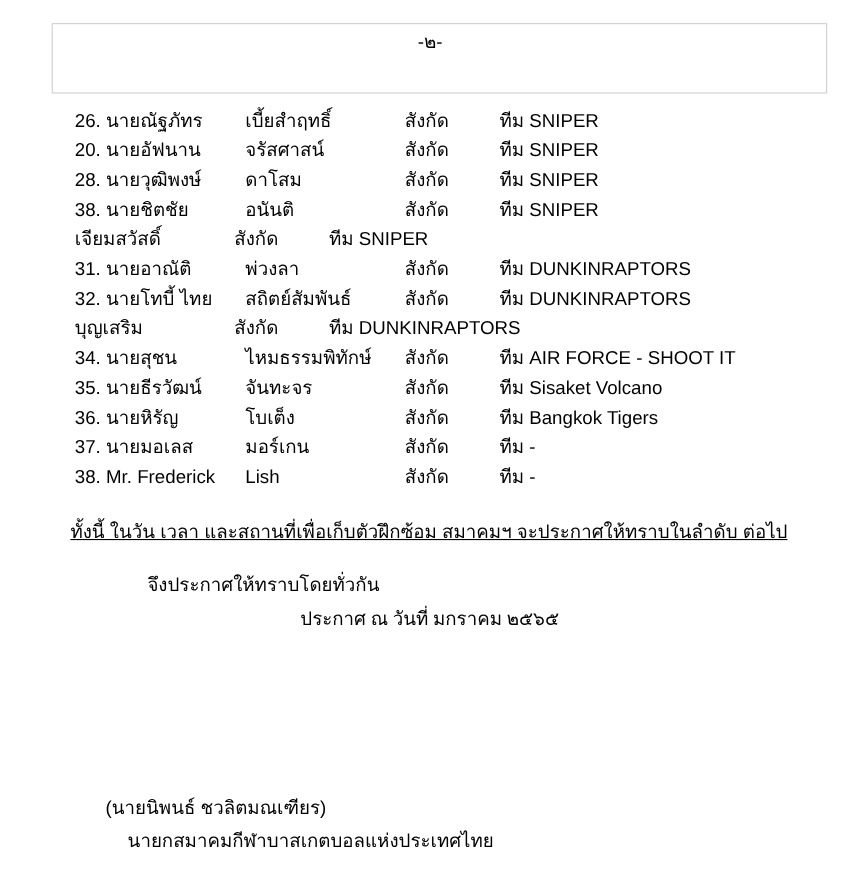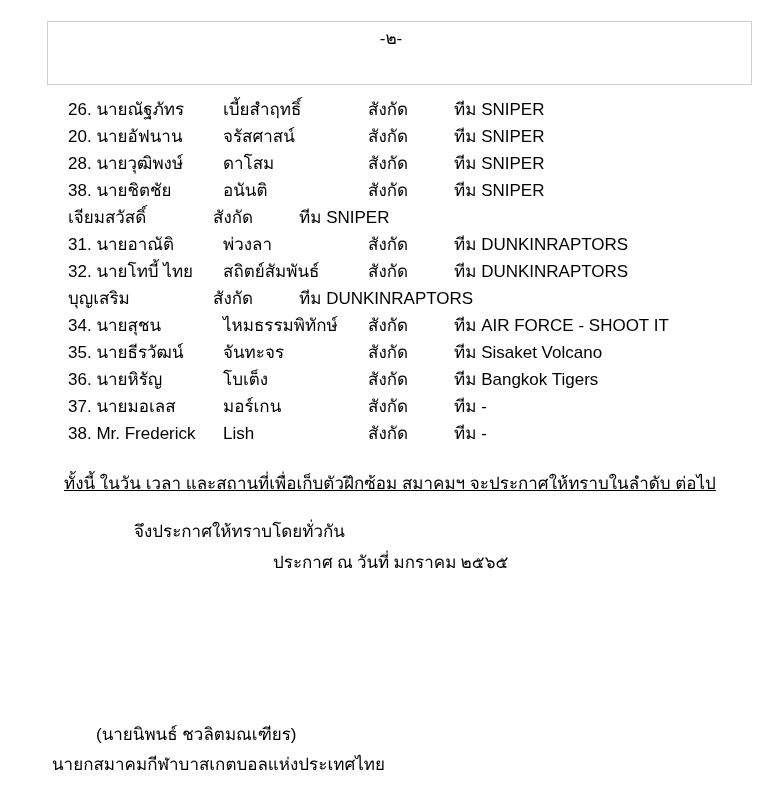--- a/index.html
+++ b/index.html
@@ -98,21 +98,21 @@
     margin-top: 43px;
   }
   .sig-line {
     display: block;
     white-space: nowrap;
   }
   .sig-name {
     padding-left: 96px;
   }
   .sig-title {
-    padding-left: 52px;
+    padding-left: 116px;
   }
 </style>
 </head>
 <body>
 
 <div class="page">
 
   <div class="header-box"></div>
 
   <div class="page-number">-๒-</div>

